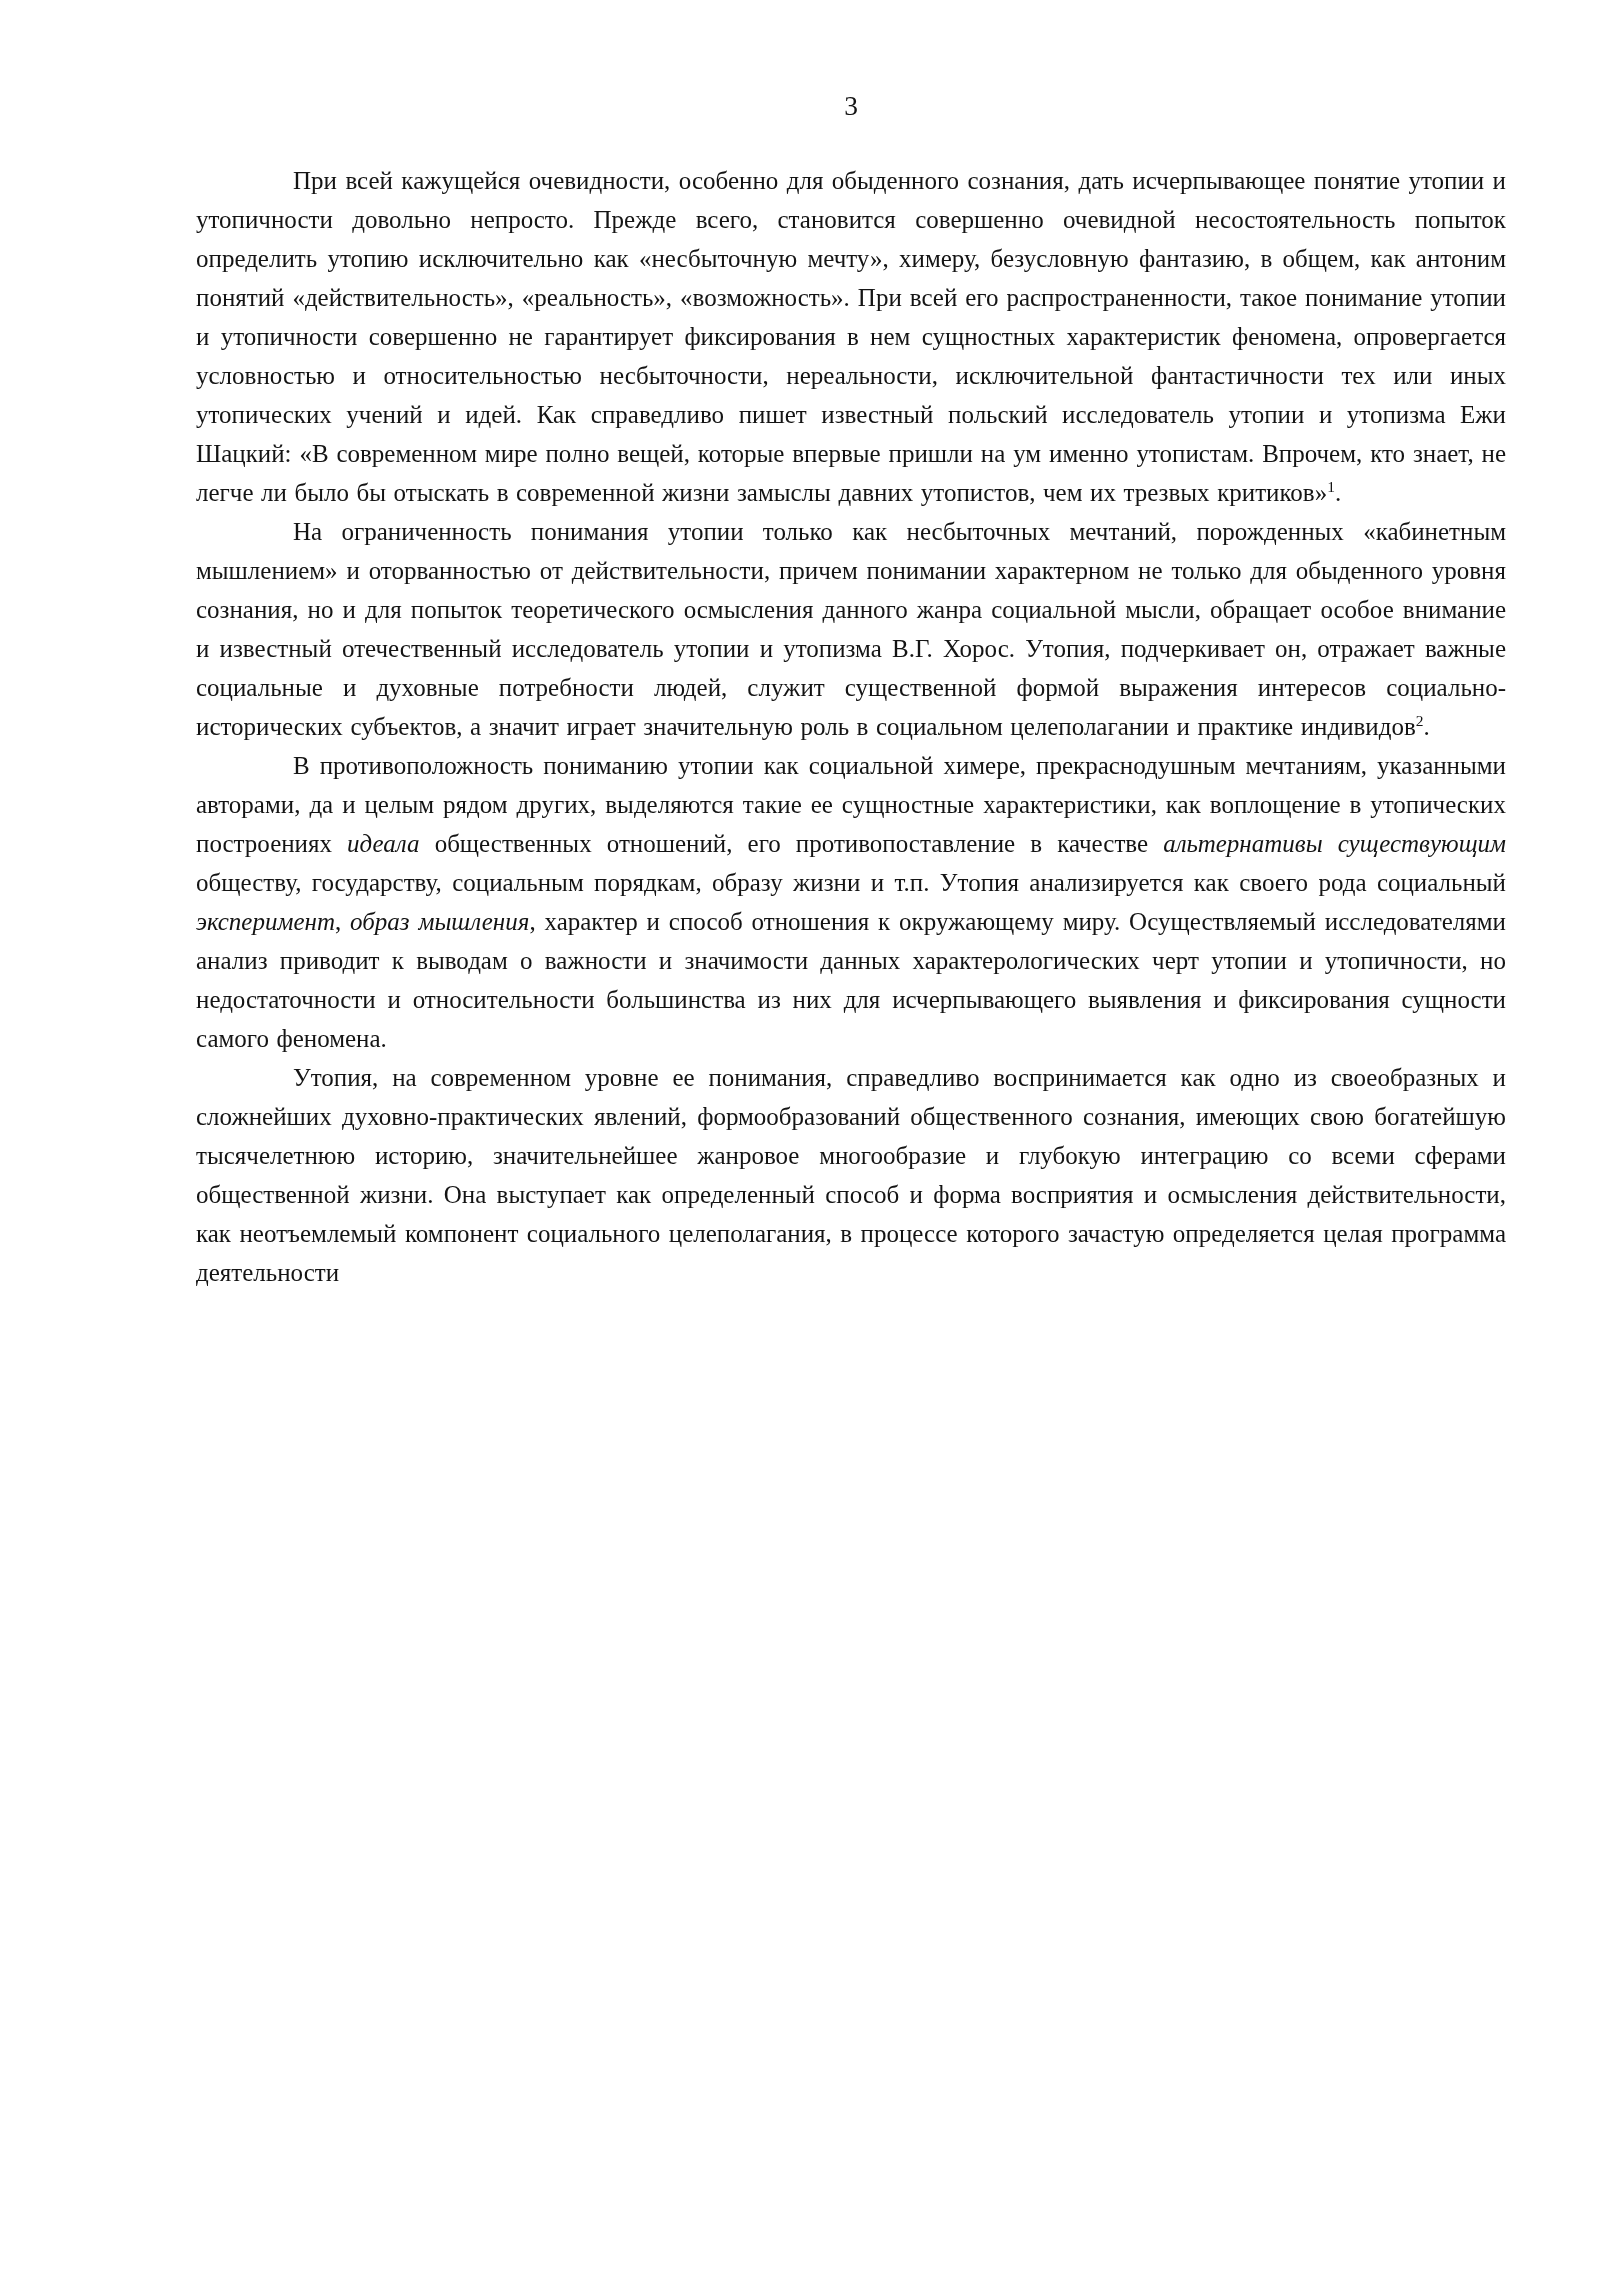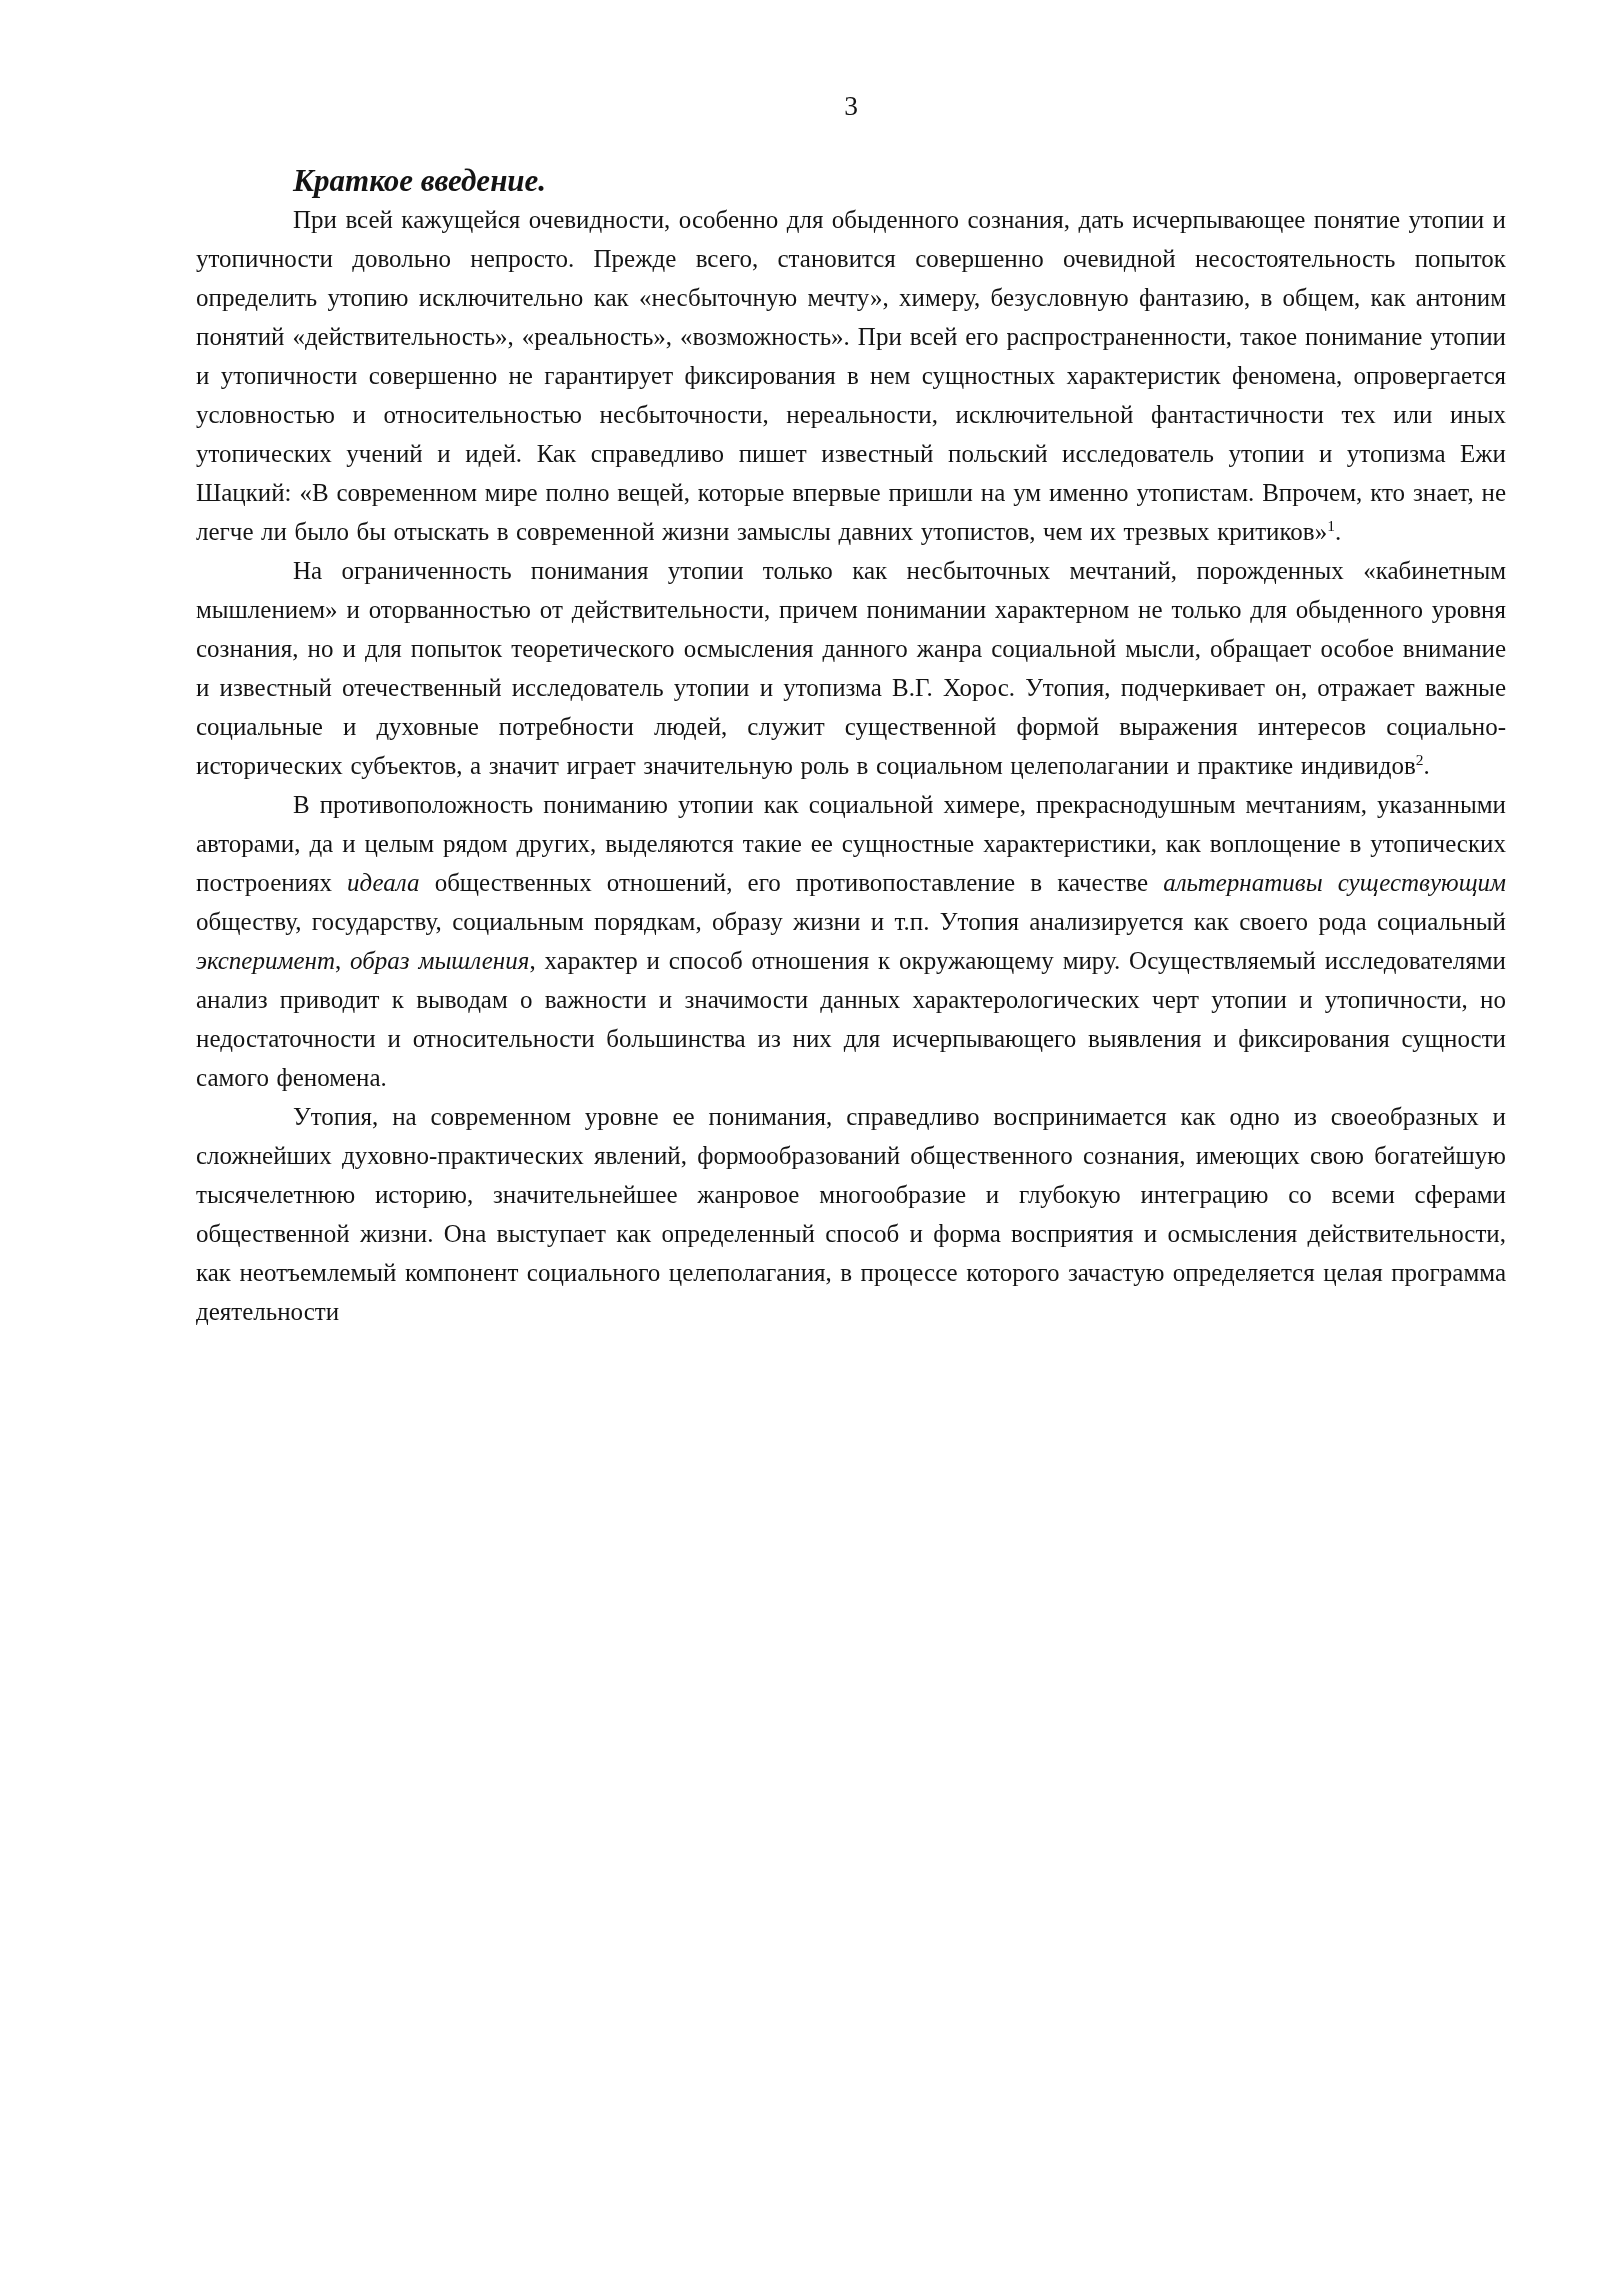--- a/index.html
+++ b/index.html
@@ -49,21 +49,20 @@
     line-height: 0;
     vertical-align: super;
   }
 </style>
 </head>
 <body>
 
 <div class="page">
   <div class="page-number">3</div>
 
-  <div class="heading">Краткое введение.</div>
 
   <div id="paragraphs">
       <p class="para"><span>При всей кажущейся очевидности, особенно для обыденного сознания, дать исчерпывающее понятие утопии и утопичности довольно непросто. Прежде всего, становится совершенно очевидной несостоятельность попыток определить утопию исключительно как «несбыточную мечту», химеру, безусловную фантазию, в общем, как антоним понятий «действительность», «реальность», «возможность». При всей его распространенности, такое понимание утопии и утопичности совершенно не гарантирует фиксирования в нем сущностных характеристик феномена, опровергается условностью и относительностью несбыточности, нереальности, исключительной фантастичности тех или иных утопических учений и идей. Как справедливо пишет известный польский исследователь утопии и утопизма Ежи Шацкий: «В современном мире полно вещей, которые впервые пришли на ум именно утопистам. Впрочем, кто знает, не легче ли было бы отыскать в современной жизни замыслы давних утопистов, чем их трезвых критиков»</span><sup class="fn">1</sup><span>.</span></p>
       <p class="para"><span>На ограниченность понимания утопии только как несбыточных мечтаний, порожденных «кабинетным мышлением» и оторванностью от действительности, причем понимании характерном не только для обыденного уровня сознания, но и для попыток теоретического осмысления данного жанра социальной мысли, обращает особое внимание и известный отечественный исследователь утопии и утопизма В.Г. Хорос. Утопия, подчеркивает он, отражает важные социальные и духовные потребности людей, служит существенной формой выражения интересов социально-исторических субъектов, а значит играет значительную роль в социальном целеполагании и практике индивидов</span><sup class="fn">2</sup><span>.</span></p>
       <p class="para"><span>В противоположность пониманию утопии как социальной химере, прекраснодушным мечтаниям, указанными авторами, да и целым рядом других, выделяются такие ее сущностные характеристики, как воплощение в утопических построениях </span><span class="italic">идеала</span><span> общественных отношений, его противопоставление в качестве </span><span class="italic">альтернативы существующим</span><span> обществу, государству, социальным порядкам, образу жизни и т.п.  Утопия анализируется как своего рода социальный </span><span class="italic">эксперимент</span><span>, </span><span class="italic">образ мышления</span><span>, характер и способ отношения к окружающему миру. Осуществляемый исследователями анализ приводит к выводам о важности и значимости данных характерологических черт утопии и утопичности, но недостаточности и относительности большинства из них для исчерпывающего выявления и фиксирования сущности самого феномена.</span></p>
       <p class="para"><span>Утопия, на современном уровне ее понимания, справедливо воспринимается как одно из своеобразных и сложнейших духовно-практических явлений, формообразований общественного сознания, имеющих свою богатейшую тысячелетнюю историю, значительнейшее жанровое многообразие и глубокую интеграцию со всеми сферами общественной жизни. Она выступает как определенный способ и форма восприятия и осмысления действительности, как неотъемлемый компонент социального целеполагания, в процессе которого зачастую определяется целая программа деятельности</span></p>
     </div>
 </div>
 
 

